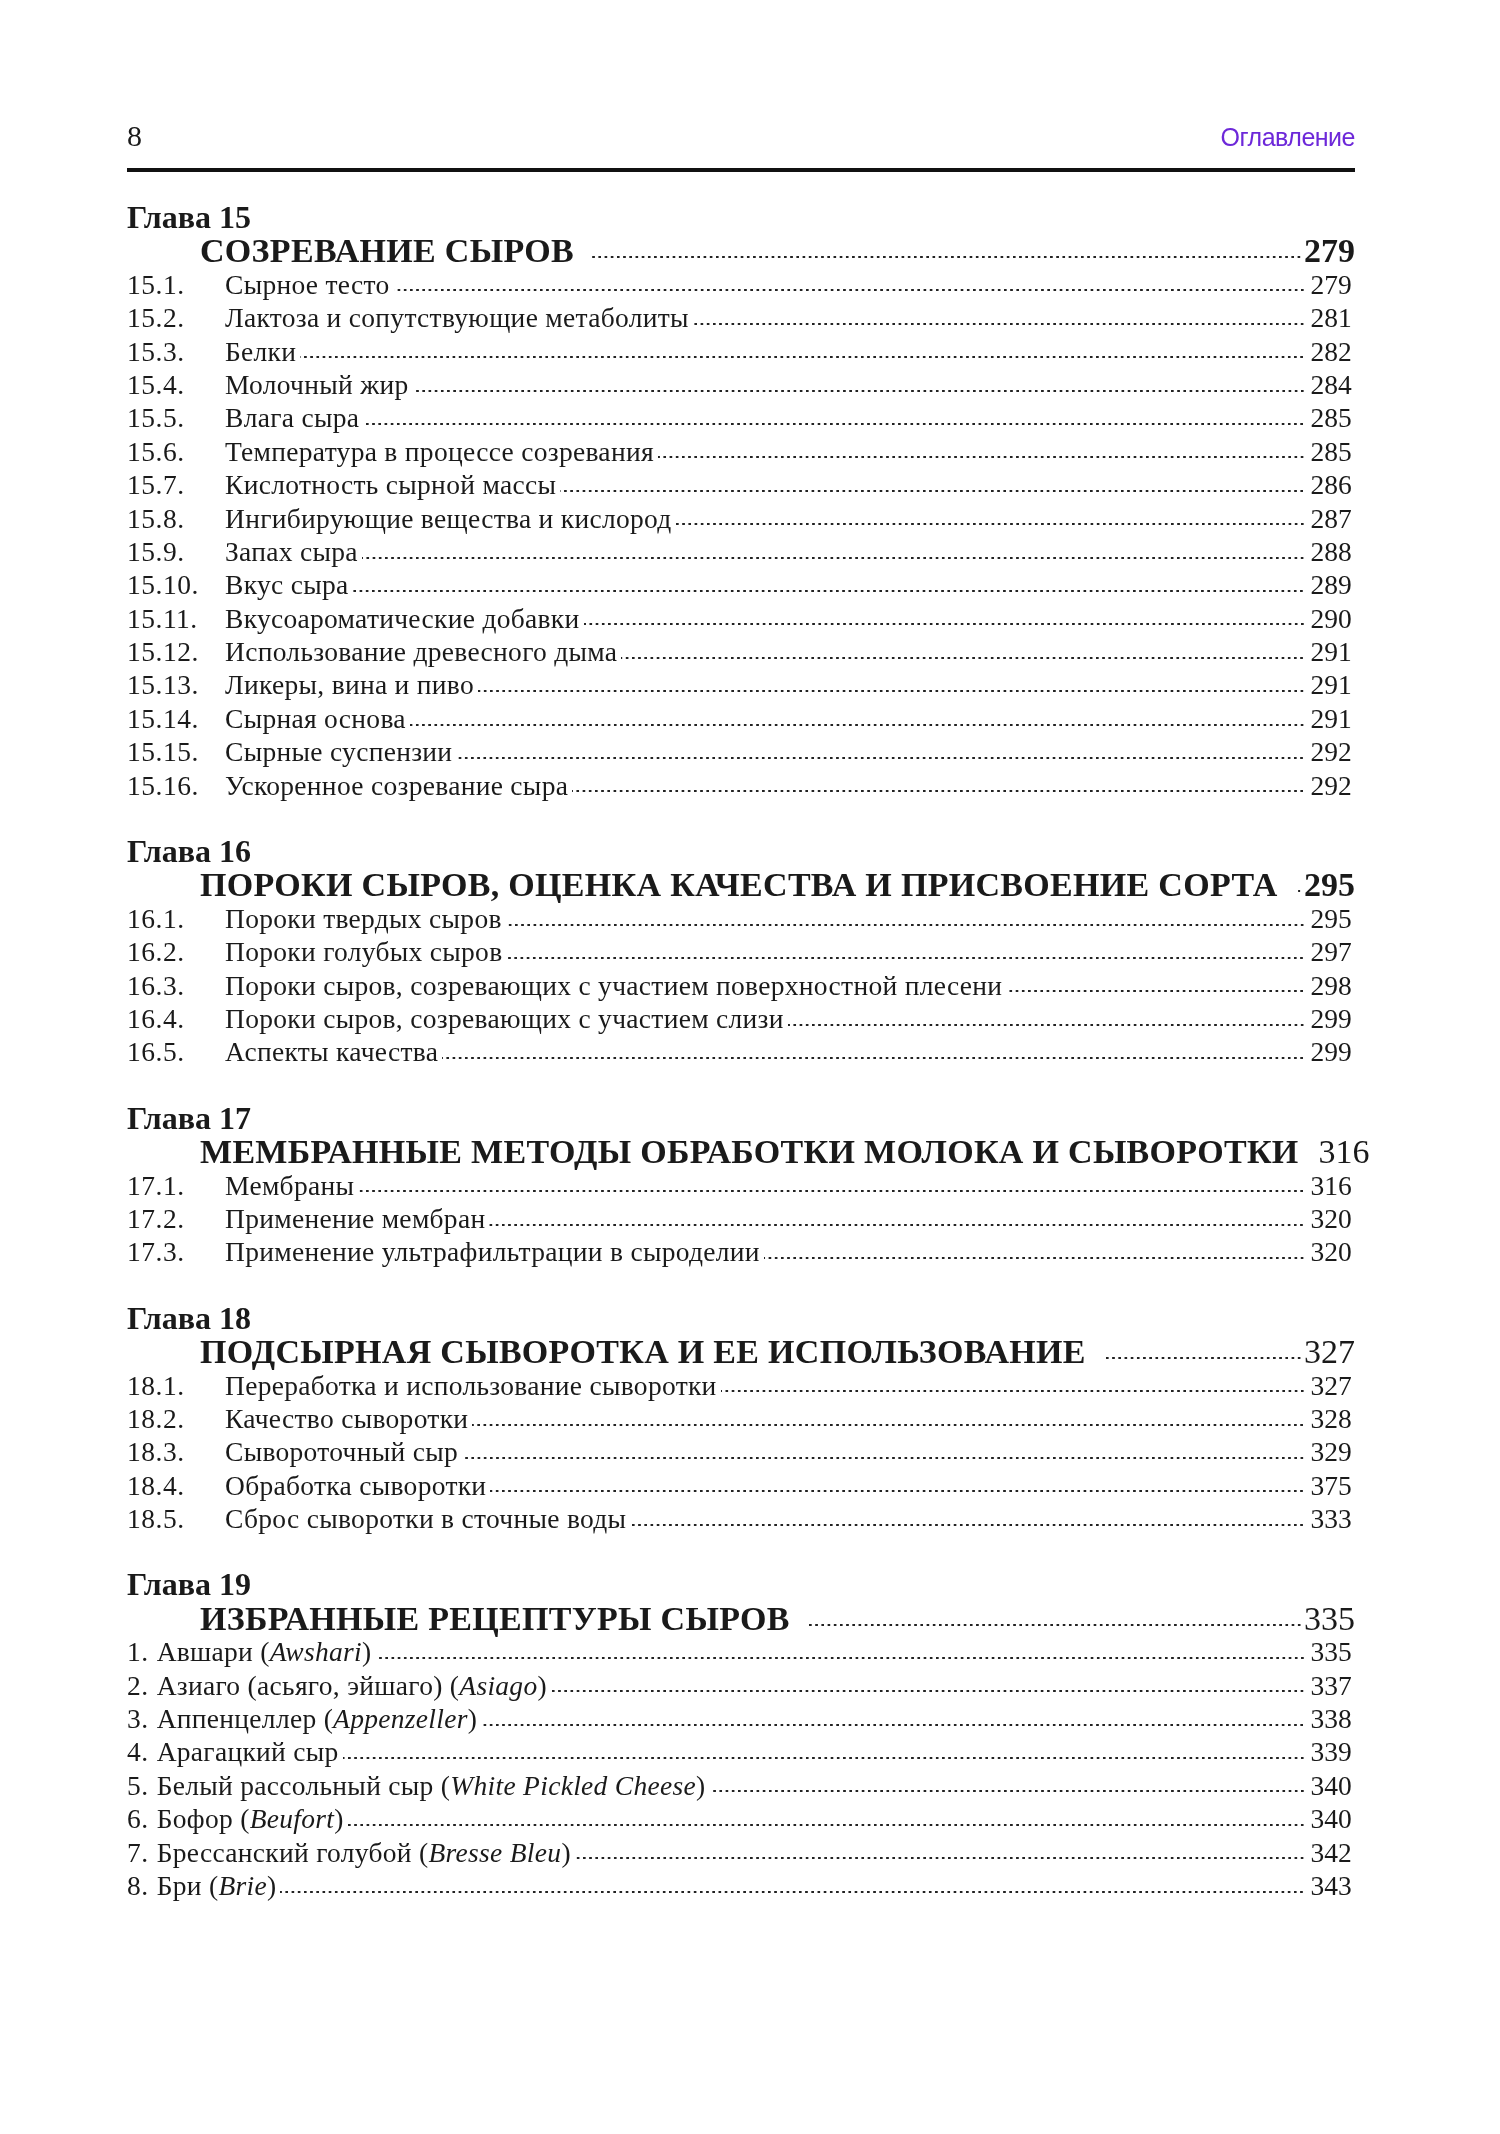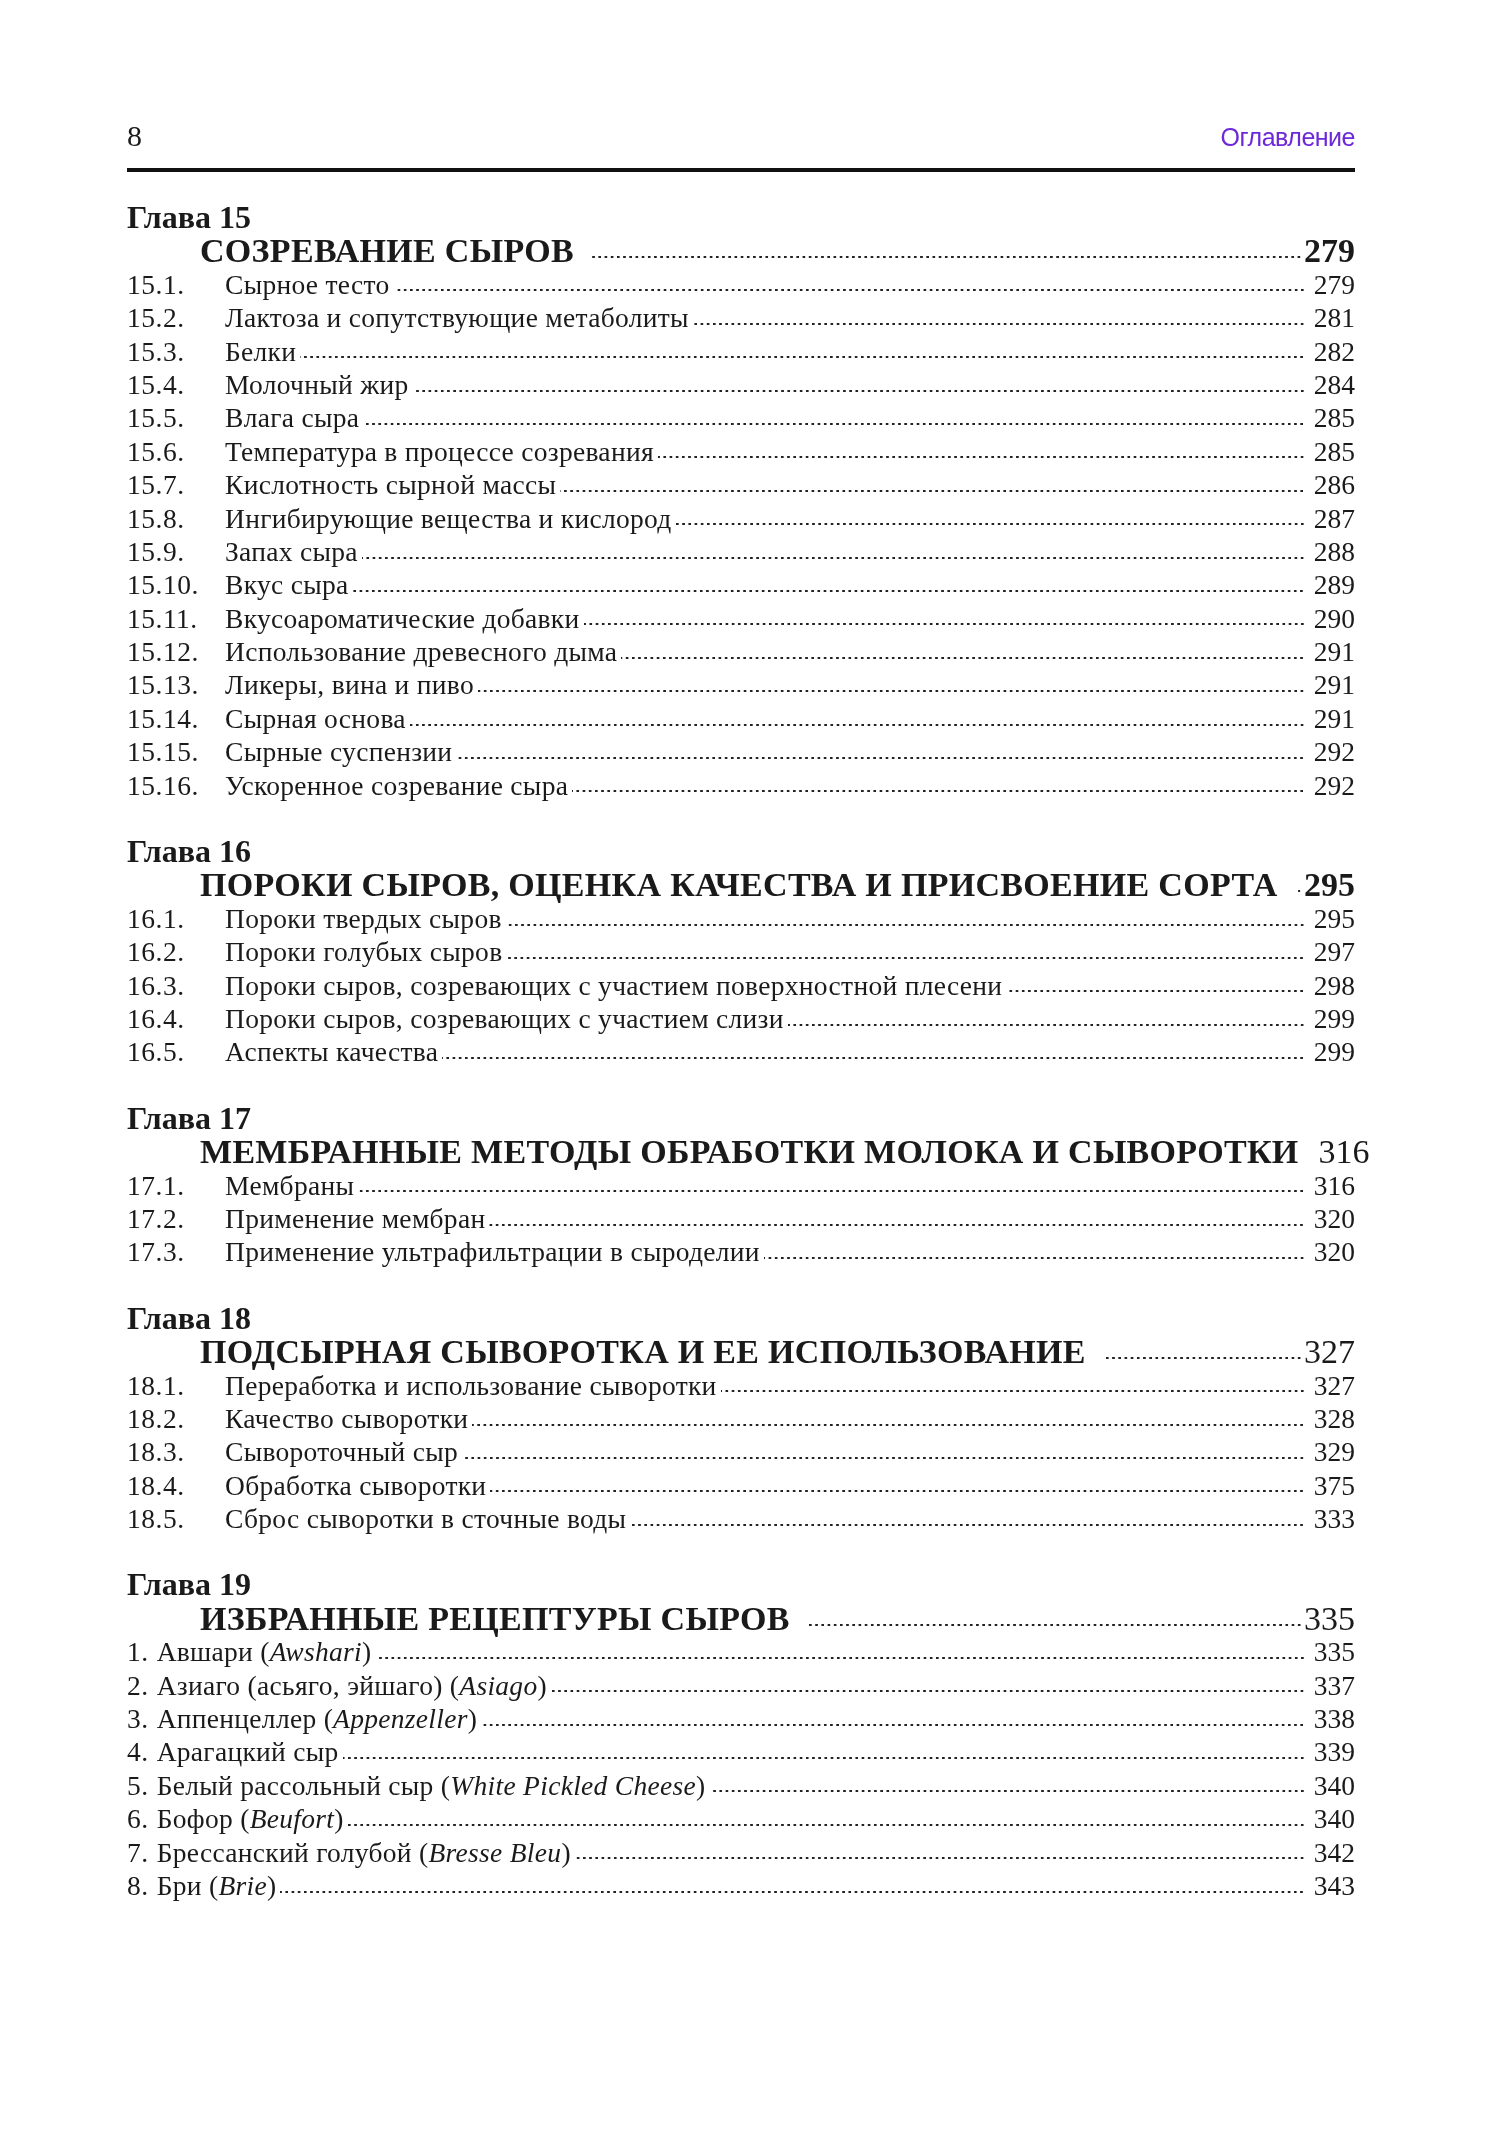--- a/index.html
+++ b/index.html
@@ -105,21 +105,21 @@
     align-self: center;
     position: relative;
     top: 6px;
     background-image: radial-gradient(circle, #222 1.1px, transparent 1.4px);
     background-size: 6.2px 6px;
     background-repeat: repeat-x;
     background-position: right center;
   }
   .page-ref {
     flex: 0 0 auto;
-    text-align: right;
+    text-align: center;
     min-width: 48px;
   }
   .page-ref.bold { font-weight: bold; }
   .page-ref.normal { font-weight: normal; }
 </style>
 </head>
 <body>
 
 <div class="page">
   <div class="running-head">

